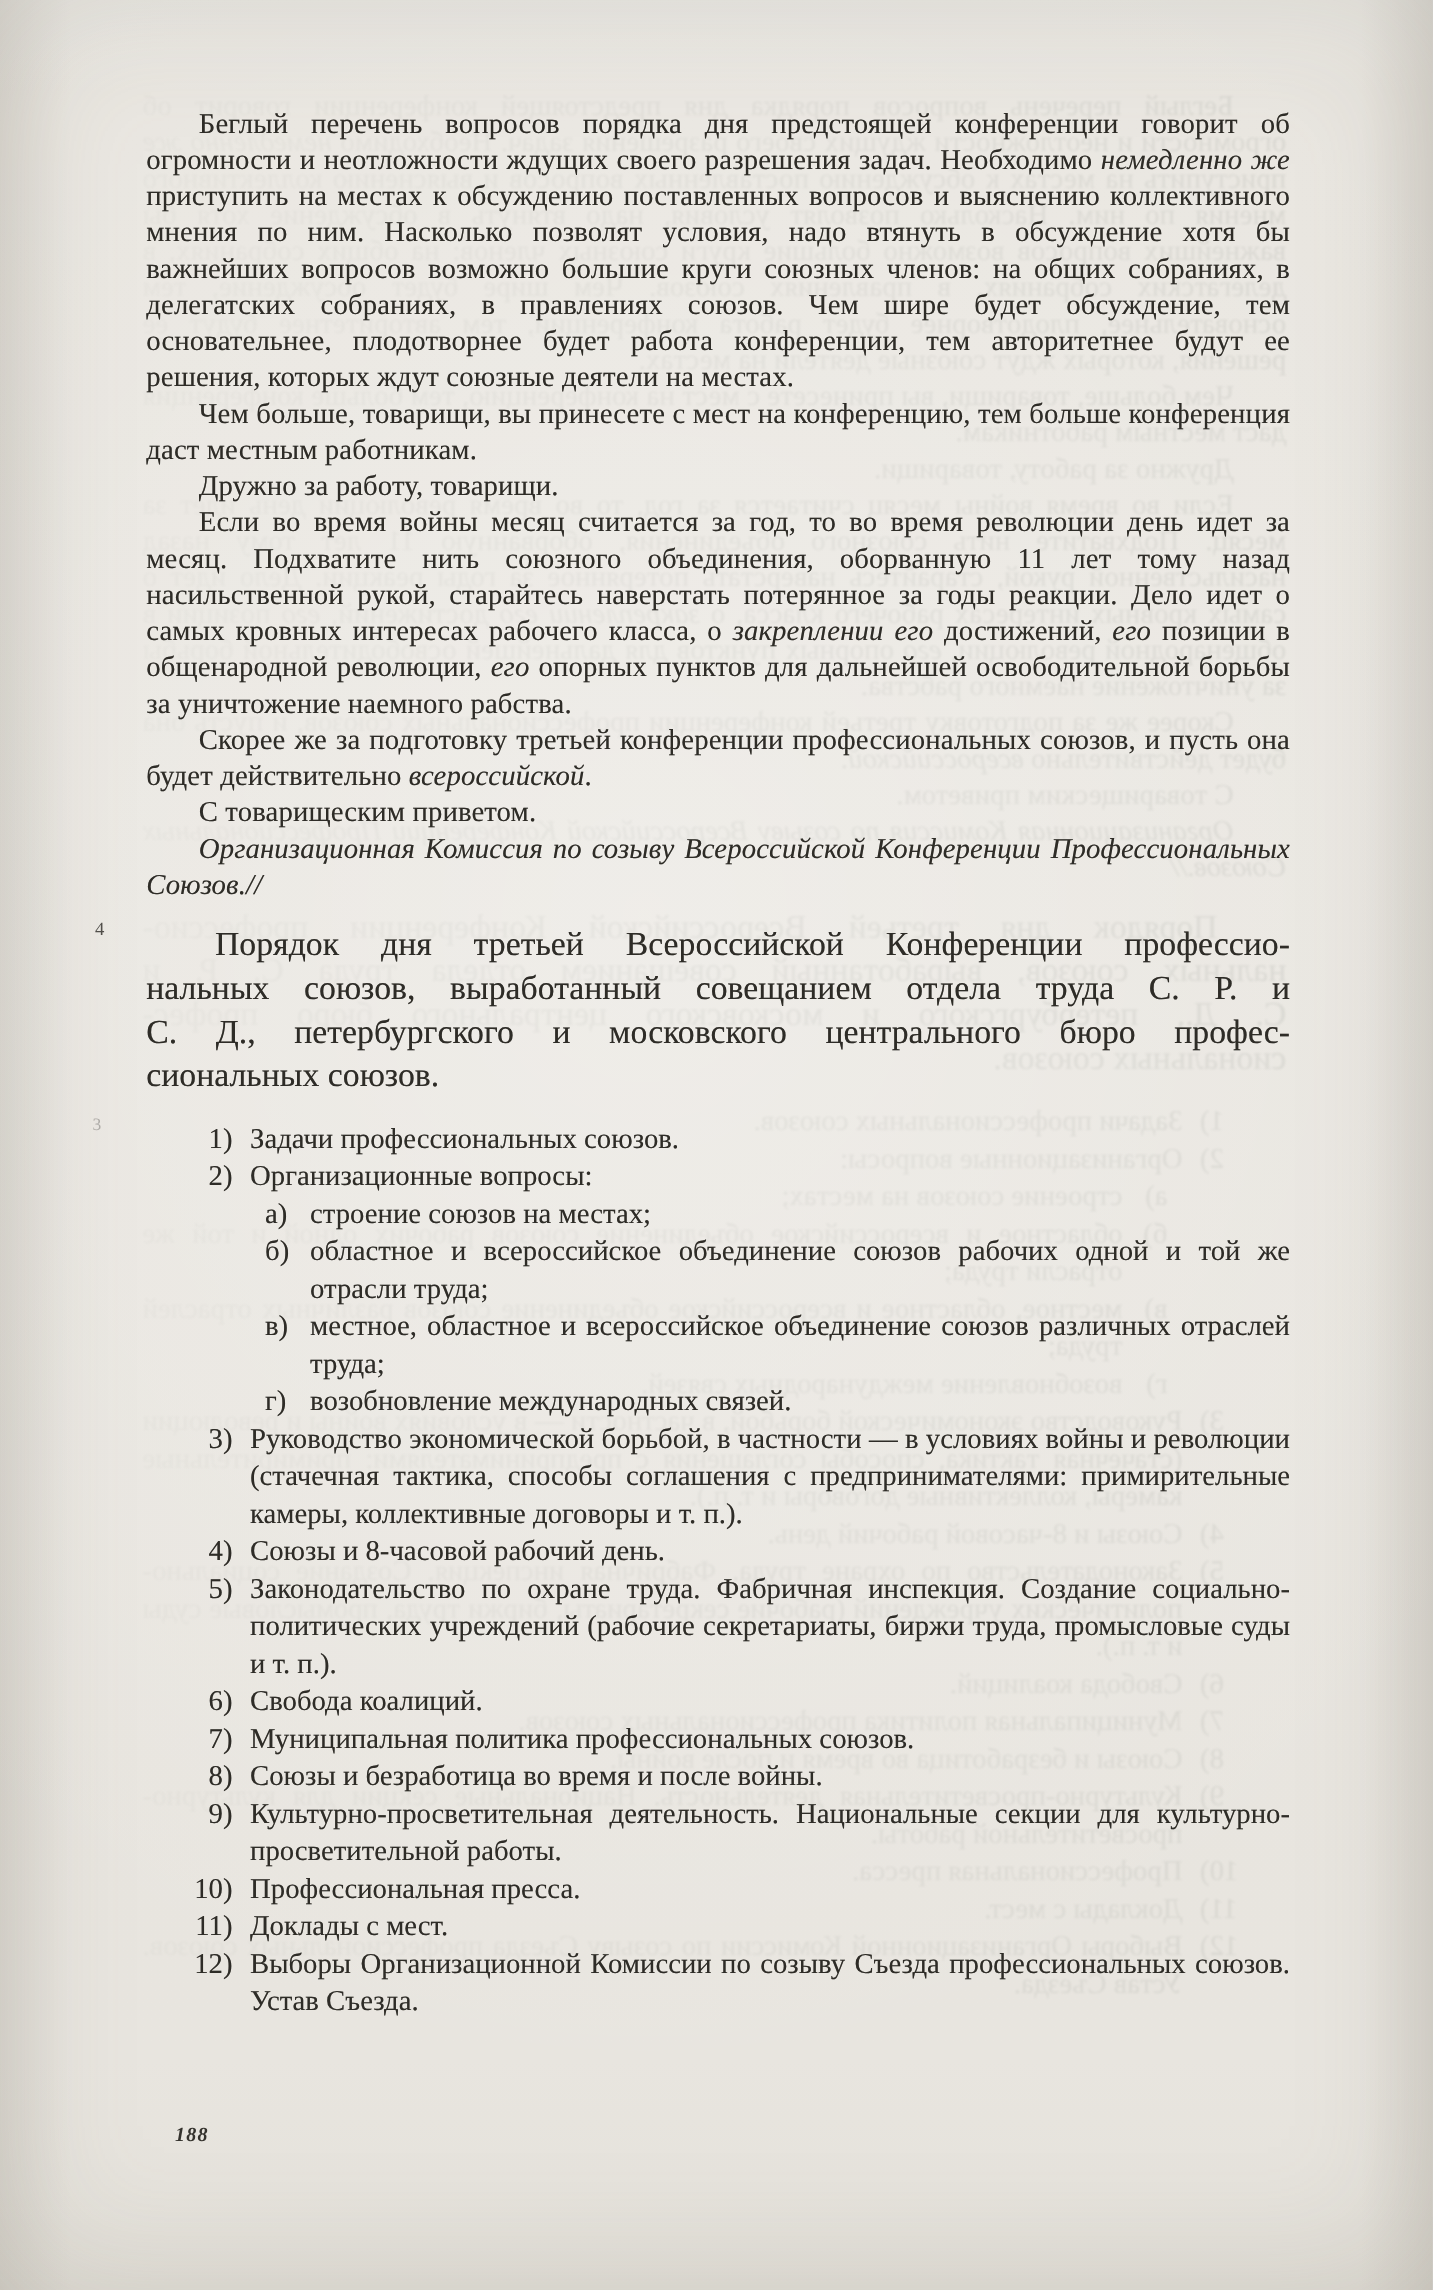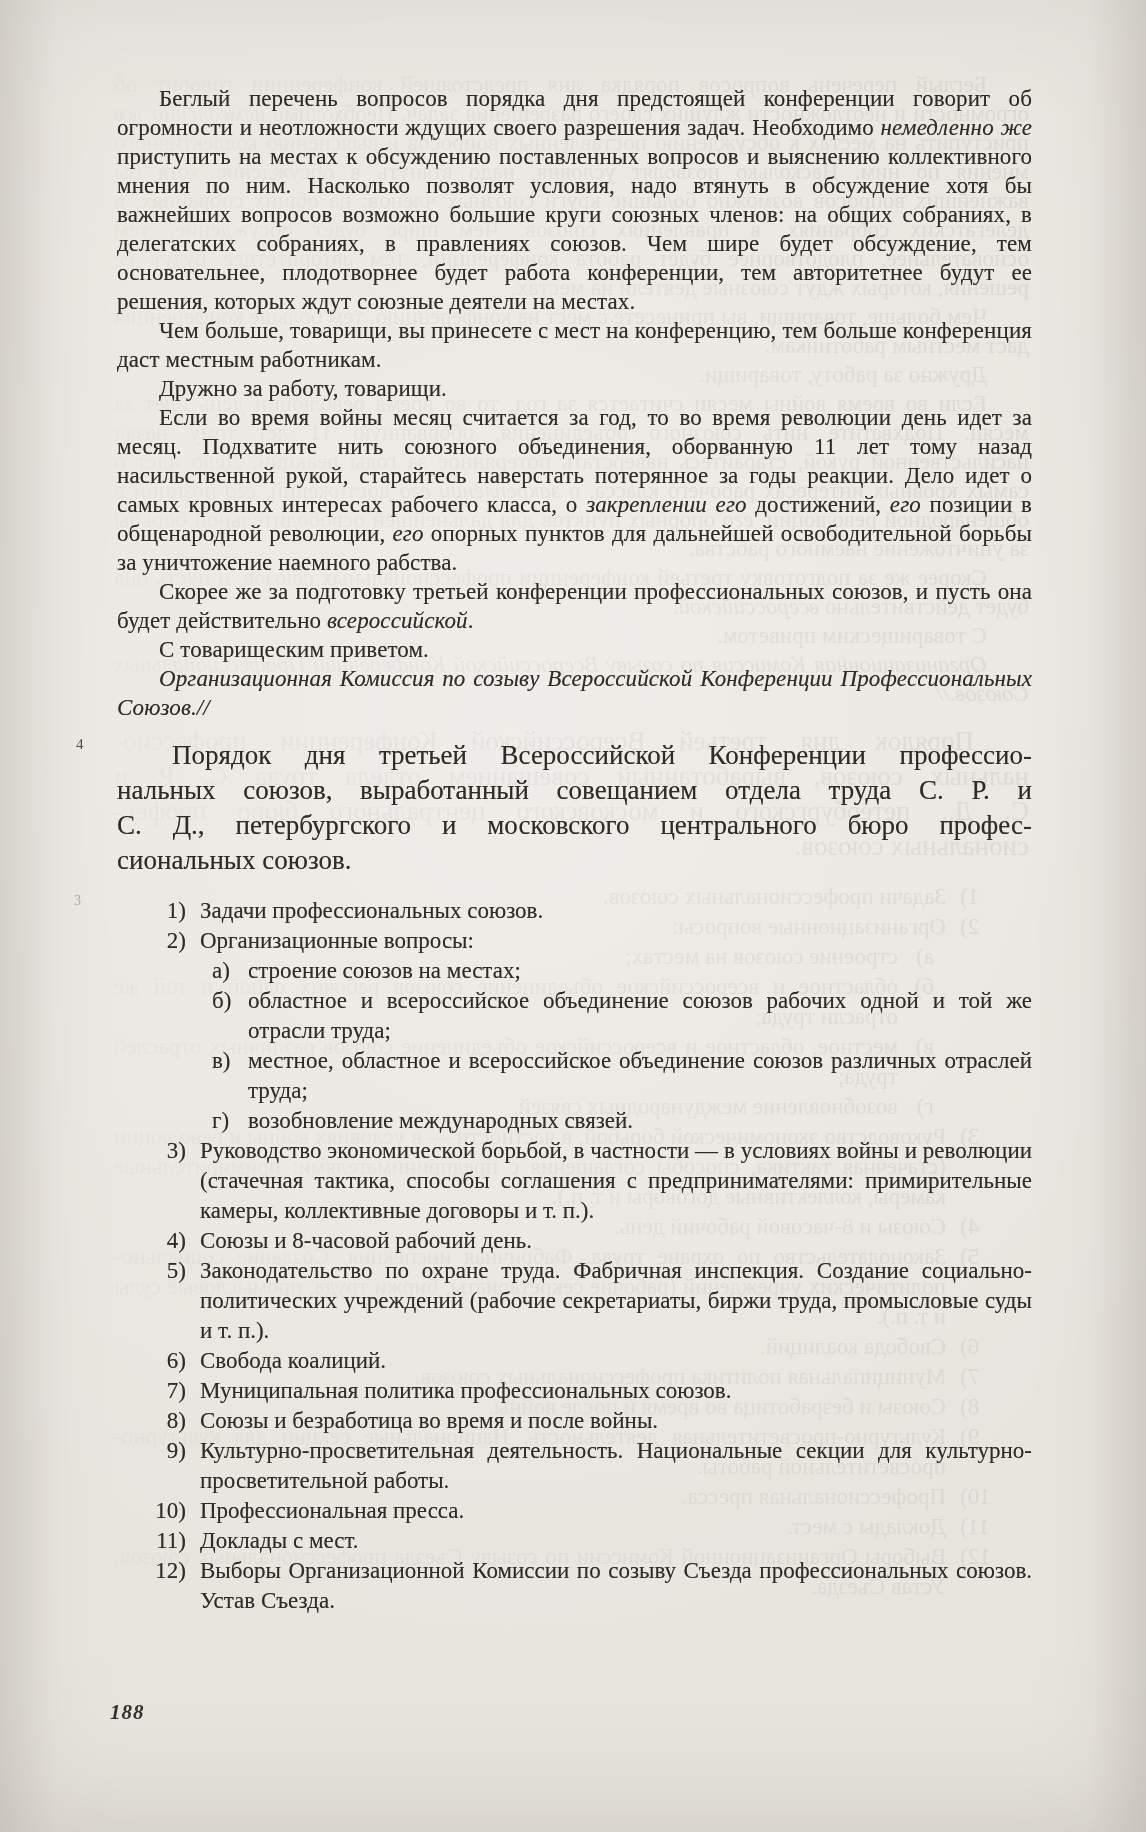--- a/index.html
+++ b/index.html
@@ -51,22 +51,22 @@
     opacity:.11; color:#5a645c;
     filter:blur(.7px);
     -webkit-mask-image:linear-gradient(90deg, rgba(0,0,0,1) 0%, rgba(0,0,0,.25) 100%);
     mask-image:linear-gradient(90deg, rgba(0,0,0,1) 0%, rgba(0,0,0,.25) 100%);
     pointer-events:none;
   }
   .bleed .content { top:70px; }
 
   
   .page-number {
-    position:absolute; left:110px; top:1700px; z-index:2;
-    font-size:21px; font-style:italic; font-weight:bold;
+    position:absolute; left:140px; top:1700px; z-index:2;
+    font-size:16px; font-style:italic; font-weight:bold;
     letter-spacing:1px; color:#34322d;
   }
   .margin-mark { position:absolute; z-index:2; font-size:15px; color:#514f4a; }
   .mark-4 { left:76px; top:736px; }
   .mark-3 { left:74px; top:893px; opacity:.38; font-size:14px; }
 </style>
 </head>
 <body>
 
 <div class="page">

